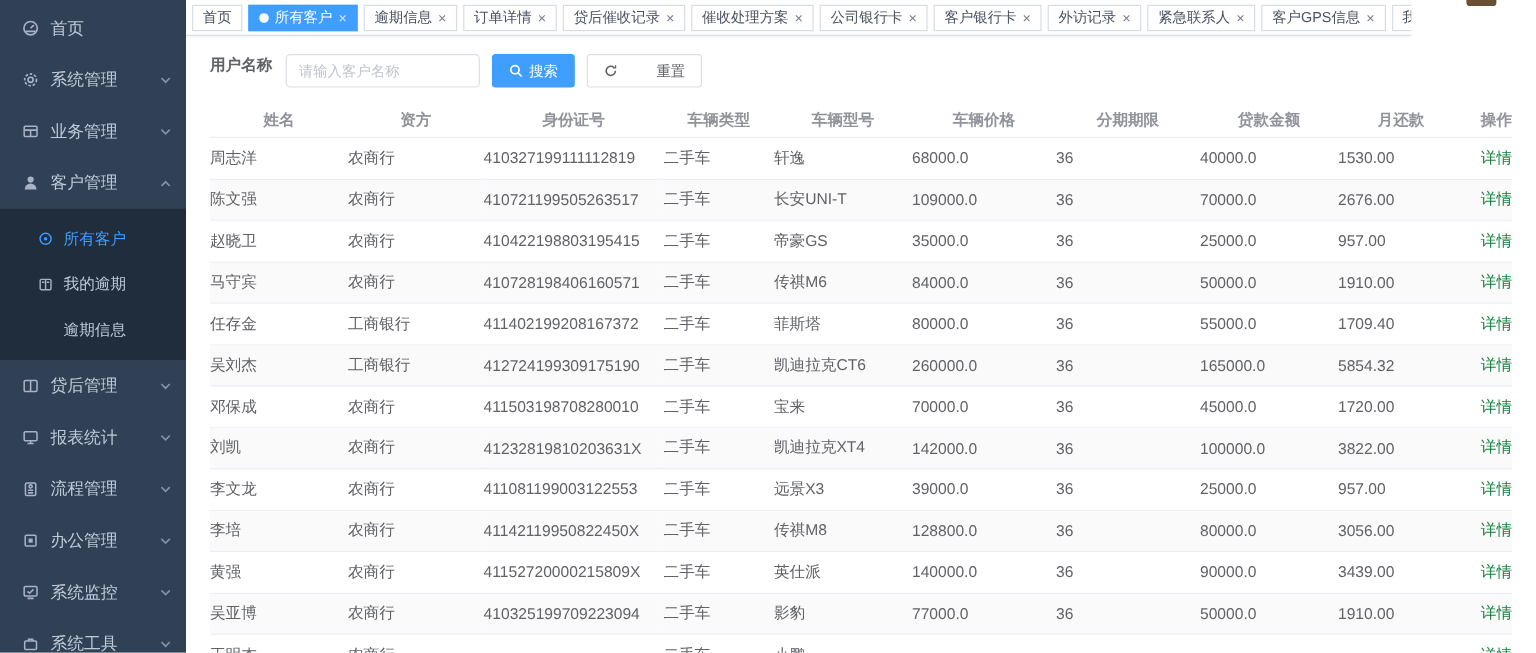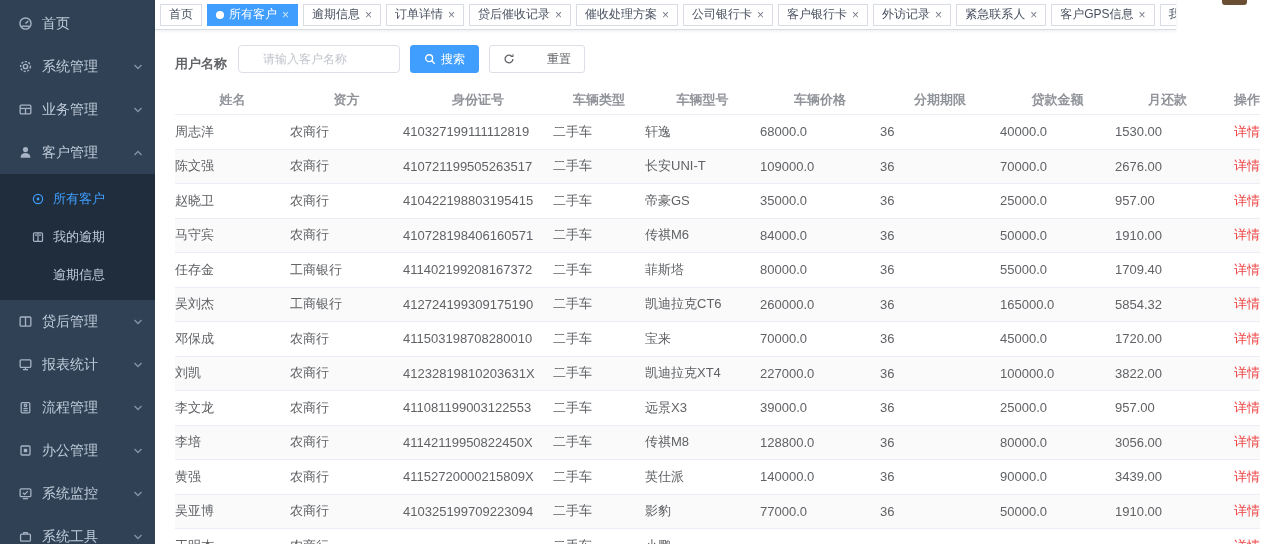--- a/index.html
+++ b/index.html
@@ -38,41 +38,41 @@
     flex:0 0 auto; }
   .tag .dot { width:8px; height:8px; border-radius:50%; background:#fff; margin-right:5px; display:none; }
   .tag.active { background:#409EFF; border-color:#409EFF; color:#fff; }
   .tag.active .dot { display:inline-block; }
   .tag .tag-close { margin-left:5px; font-size:12px; line-height:1; opacity:.75; }
 
   .avatar-sliver { position:absolute; left:1222px; top:0; width:25px; height:5px;
     background:#6b4f35; border-radius:0 0 3px 3px; z-index:5; }
 
   
-  .search-form { display:flex; align-items:flex-end; margin:15px 20px 12px 20px; height:28px; }
+  .search-form { display:flex; align-items:flex-start; margin:15px 20px 12px 20px; height:28px; }
   .search-label { font-size:13px; font-weight:bold; color:#606266; margin-right:11px; }
   .search-input { width:162px; height:28px; border:1px solid #dcdfe6; border-radius:4px;
-    padding:0 24px; font-size:12px; color:#606266; outline:none; }
+    padding:0 10px; font-size:12px; color:#606266; outline:none; }
   .search-input::placeholder { color:#c0c4cc; }
   .btn { height:28px; display:inline-flex; align-items:center; gap:5px; padding:11px 13px;
     border-radius:3px; font-size:12px; cursor:pointer; margin-left:10px; }
   .btn svg { width:12px; height:12px; display:block; }
   .btn-primary { background:#409EFF; border:1px solid #409EFF; color:#fff; }
   .btn-plain { background:#fff; border:1px solid #dcdfe6; color:#606266;gap:32px; }
 
   
   .table-wrap { padding:0 20px; }
   table { width:1085px; border-collapse:separate; border-spacing:0; table-layout:fixed; }
   th { height:30px; font-size:13px; font-weight:bold; color:#909399; text-align:center;
     border-bottom:1px solid #ebeef5; vertical-align:middle; }
   td { height:34.5px; font-size:13px; color:#606266; border-bottom:1px solid #ebeef5;
     vertical-align:middle; overflow:hidden; white-space:nowrap; }
   tbody tr:nth-child(even) td { background:#fafafa; }
   th.col-op, td.col-op { text-align:right; }
-  .detail-link { color:#ef4444; text-decoration:none; cursor:pointer; font-size:13px; }
+  .detail-link { color:#15803d; text-decoration:none; cursor:pointer; font-size:13px; }
 </style>
 </head>
 <body>
 
 <div class="app">
 
   <aside class="sidebar">
     <nav class="menu" id="sidebar-menu">
         <div class="menu-item">
           <span class="mi-icon">
@@ -436,21 +436,21 @@
                 <td>45000.0</td>
                 <td>1720.00</td>
                 <td class="col-op"><a class="detail-link">详情</a></td>
               </tr>
               <tr>
                 <td>刘凯</td>
                 <td>农商行</td>
                 <td>41232819810203631X</td>
                 <td>二手车</td>
                 <td>凯迪拉克XT4</td>
-                <td>227000.0</td>
+                <td>142000.0</td>
                 <td>36</td>
                 <td>100000.0</td>
                 <td>3822.00</td>
                 <td class="col-op"><a class="detail-link">详情</a></td>
               </tr>
               <tr>
                 <td>李文龙</td>
                 <td>农商行</td>
                 <td>411081199003122553</td>
                 <td>二手车</td>

